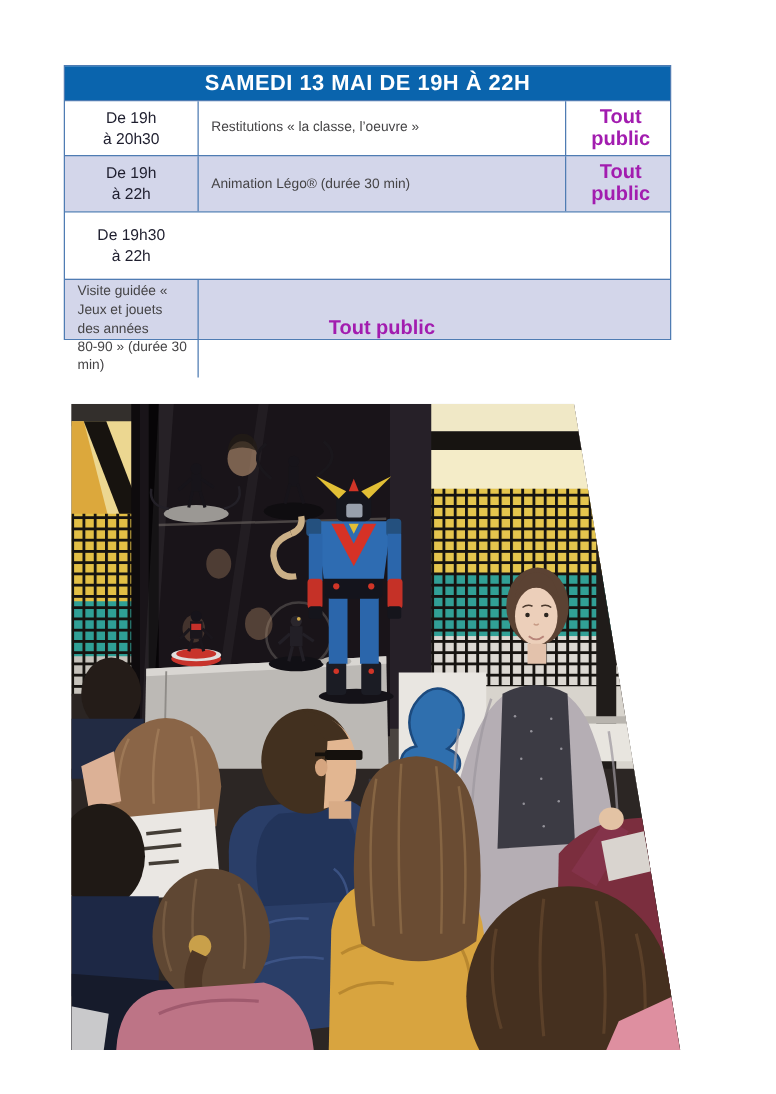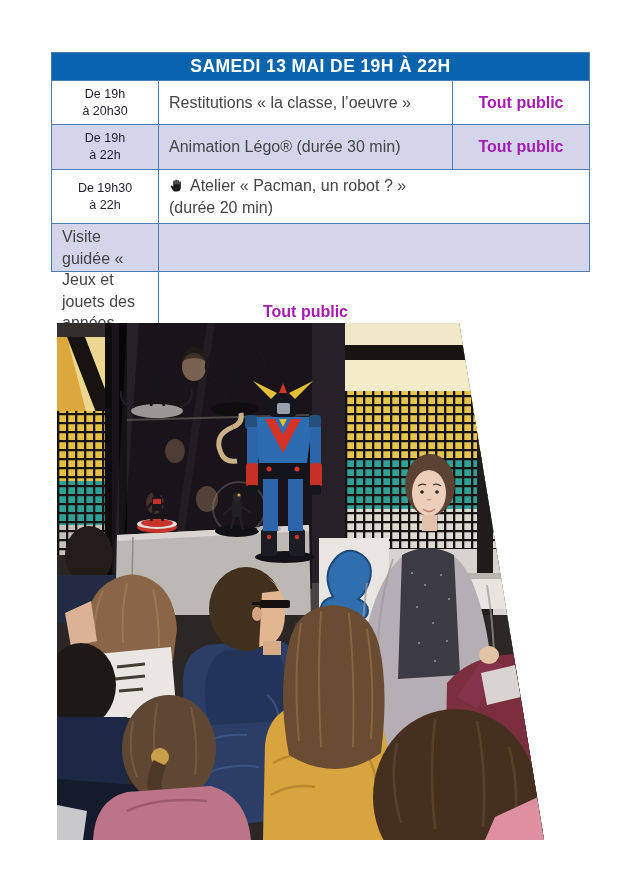--- a/index.html
+++ b/index.html
@@ -6,21 +6,21 @@
   html,body { background:#ffffff; }
   body {
     width:621px; height:875px; position:relative;
     font-family:"Liberation Sans", sans-serif;
     overflow:hidden;
   }
   .page { position:absolute; inset:0; background:#fff; }
 
   
   .tbl {
-    position:absolute; left:51px; top:52px; width:539px;
+    position:absolute; left:51px; top:52px; width:486px;
     border:1.5px solid var(--border-color, #4f7cb3);
     background:#fff;
   }
   .tbl-head {
     height:27px; background:var(--header-bg, #0a64ad);
     color:var(--header-text, #ffffff);
     display:flex; align-items:center; justify-content:center;
     font-size:17.5px; font-weight:bold; letter-spacing:0.4px;
   }
   .tbl-row {
@@ -30,21 +30,21 @@
   }
   .tbl-row.alt { background:var(--row-alt-bg, #d3d6ea); }
   .cell + .cell { border-left:1.5px solid var(--border-color, #4f7cb3); }
   .time {
     display:flex; align-items:center; justify-content:center; text-align:center;
     font-weight:normal; font-size:12.5px; line-height:1.35; color:#1e1e2e;
     white-space:pre-line; padding:0 4px;
   }
   .act {
     display:flex; align-items:center;
-    font-size:16px; color:#454446; line-height:1.35;
+    font-size:11px; color:#454446; line-height:1.35;
     padding:2px 8px 2px 10px;
   }
   .act-inner { display:block; }
   .act-text { white-space:pre-line; }
   .hand { display:inline-block; margin-right:6px; }
   .hand svg { width:15px; height:15px; vertical-align:-2px; fill:#1b1b1b; }
   .aud {
     display:flex; align-items:center; justify-content:center; text-align:center;
     font-weight:bold; font-size:16px; color:#a21caf; padding:0 20px;
   }
@@ -79,28 +79,20 @@
 à 22h</div>
       <div class="cell act">
         <div class="act-inner"><span class="act-text">Animation Légo® (durée 30 min)</span></div>
       </div>
       <div class="cell aud">Tout public</div>
     </div>
 
     <div class="tbl-row" style="height:54px">
       <div class="cell time">De 19h30
 à 22h</div>
-      <div class="cell act">
-        <div class="act-inner">
-          <span class="hand"><svg viewBox="0 0 32 32">
-                <path d="M13.2 29c-2.9 0-4.6-1.6-6-4.3-.9-1.7-2.4-4.6-3.2-6.1-.5-1-.2-2 .7-2.5.9-.5 2-.2 2.7.7l1.6 2.1V7.2c0-1 .8-1.8 1.7-1.8s1.7.8 1.7 1.8v6h.9V4.8c0-1 .8-1.8 1.7-1.8s1.7.8 1.7 1.8v8.4h.9V5.9c0-1 .8-1.8 1.7-1.8s1.7.8 1.7 1.8v7.7h.9V8.6c0-1 .8-1.8 1.7-1.8s1.7.8 1.7 1.8v11.2c0 5.6-3.4 9.2-8.4 9.2z"></path>
-              </svg></span><span class="act-text">Atelier « Pacman, un robot ? »
-(durée 20 min)</span>
-        </div>
-      </div>
     </div>
 
     <div class="tbl-row alt" style="height:48px">
       <div class="cell act">
         <div class="act-inner"><span class="act-text">Visite guidée « Jeux et jouets des années
 80-90 » (durée 30 min)</span></div>
       </div>
       <div class="cell aud">Tout public</div>
     </div>
   </div>

